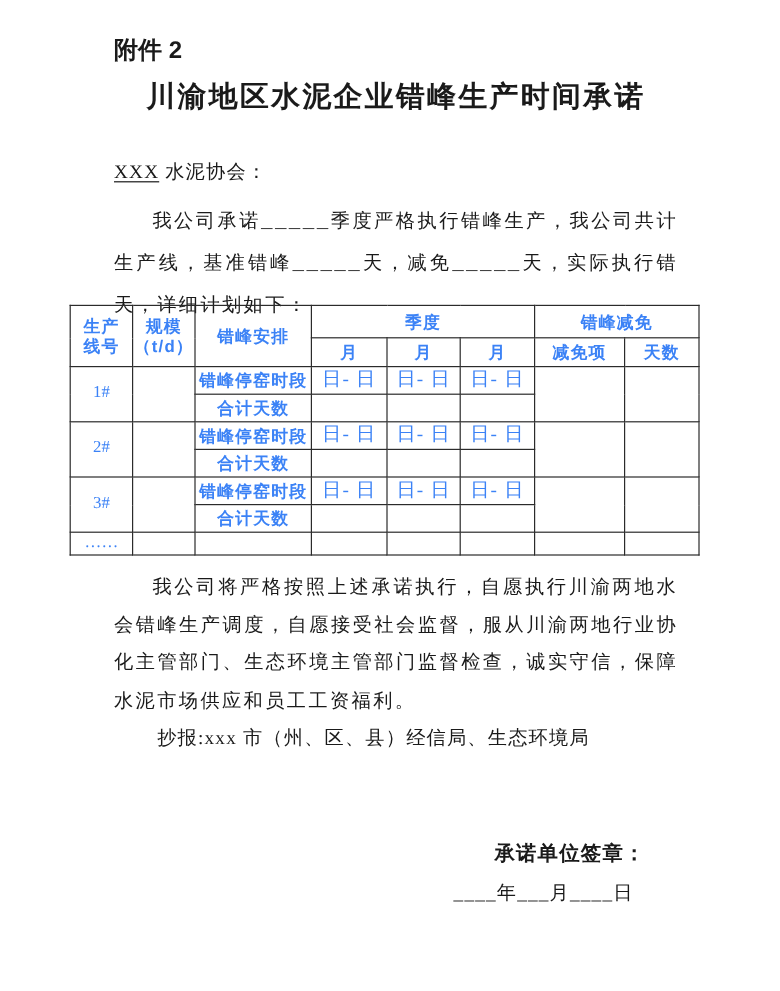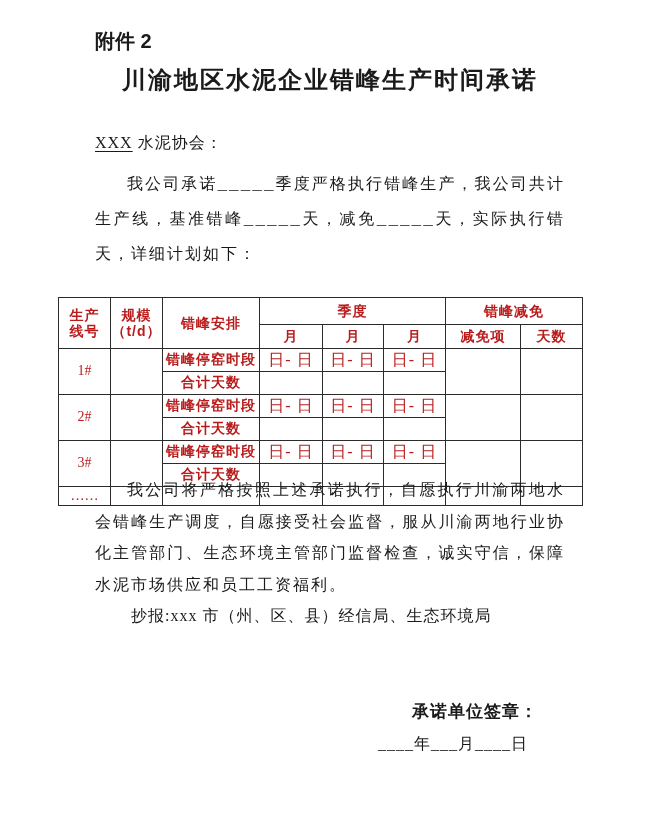--- a/index.html
+++ b/index.html
@@ -20,28 +20,28 @@
   }
   .salutation{left:95px;top:133px;font-size:16px;letter-spacing:1px;}
   .salutation .u{text-decoration:underline;text-underline-offset:3px;text-align:right;}
   .intro{left:95px;top:168px;width:470px;font-size:16px;line-height:35px;letter-spacing:2px;font-family:Liberation Mono, monospace;}
   .intro .ln{height:35px;overflow:hidden;}
   .just{text-align:justify;text-align-last:justify;}
   .indent{padding-left:32px;box-sizing:border-box;}
 
   table.plan{
     position:absolute;left:58px;top:254px;border-collapse:collapse;table-layout:fixed;
-    font-size:14px;color:#b91c1c;margin-top:43px;
+    font-size:14px;color:#3b82f6;
   }
   table.plan td{
     border:1px solid #2b2b2b;padding:0;text-align:center;vertical-align:middle;
     overflow:hidden;line-height:1.15;
   }
   td.hdr{font-weight:bold;font-family:"Liberation Sans","DejaVu Sans",sans-serif;letter-spacing:1px;}
-  td.lbl{font-weight:bold;font-family:Liberation Mono, monospace;letter-spacing:1px;}
+  td.lbl{font-weight:bold;font-family:Liberation Sans, sans-serif;letter-spacing:1px;}
   td.day{font-size:16px;letter-spacing:1px;}
   tr.hr1{height:27px;} tr.hr2{height:24px;} tr.body{height:23px;} tr.dots{height:19px;}
 
   .commit{left:95px;top:474px;width:470px;font-size:16px;line-height:31.5px;letter-spacing:2px;}
   .commit .ln{height:31.5px;overflow:hidden;}
   .copy-line{padding-left:36px;box-sizing:border-box;letter-spacing:1px;}
   .sig-label{
     left:412px;top:700px;font-size:17px;font-weight:bold;letter-spacing:1px;
     font-family:"Liberation Sans","DejaVu Sans",sans-serif;
   }

